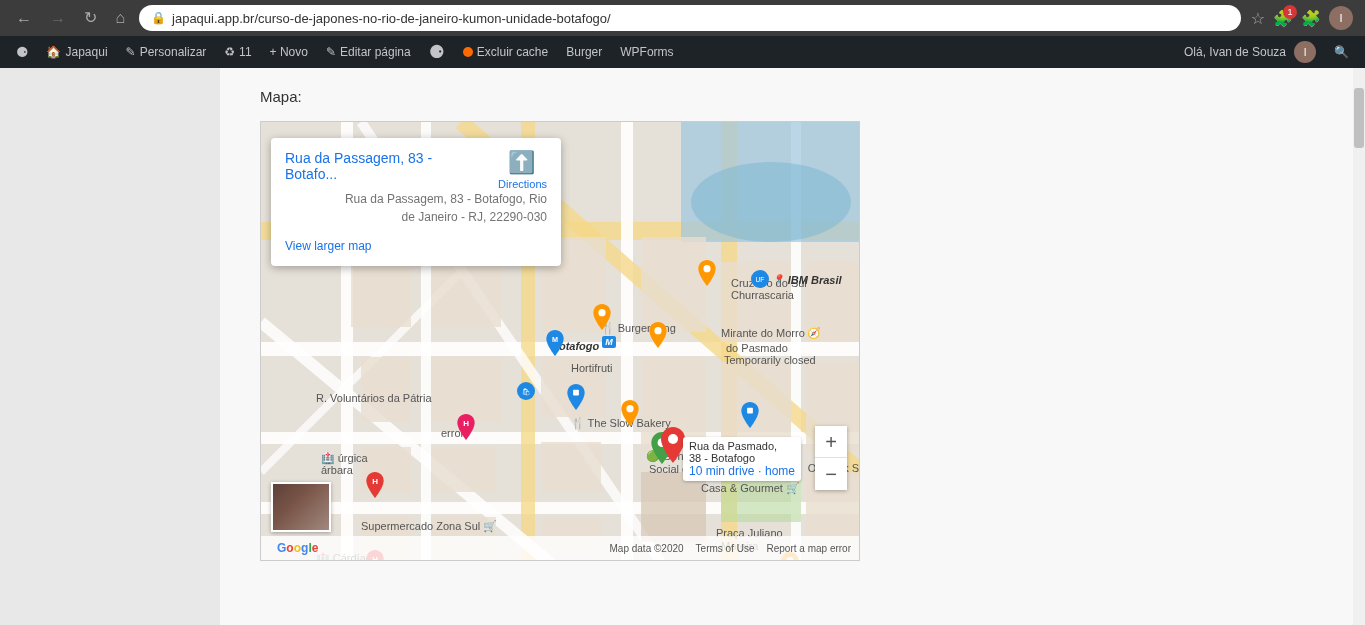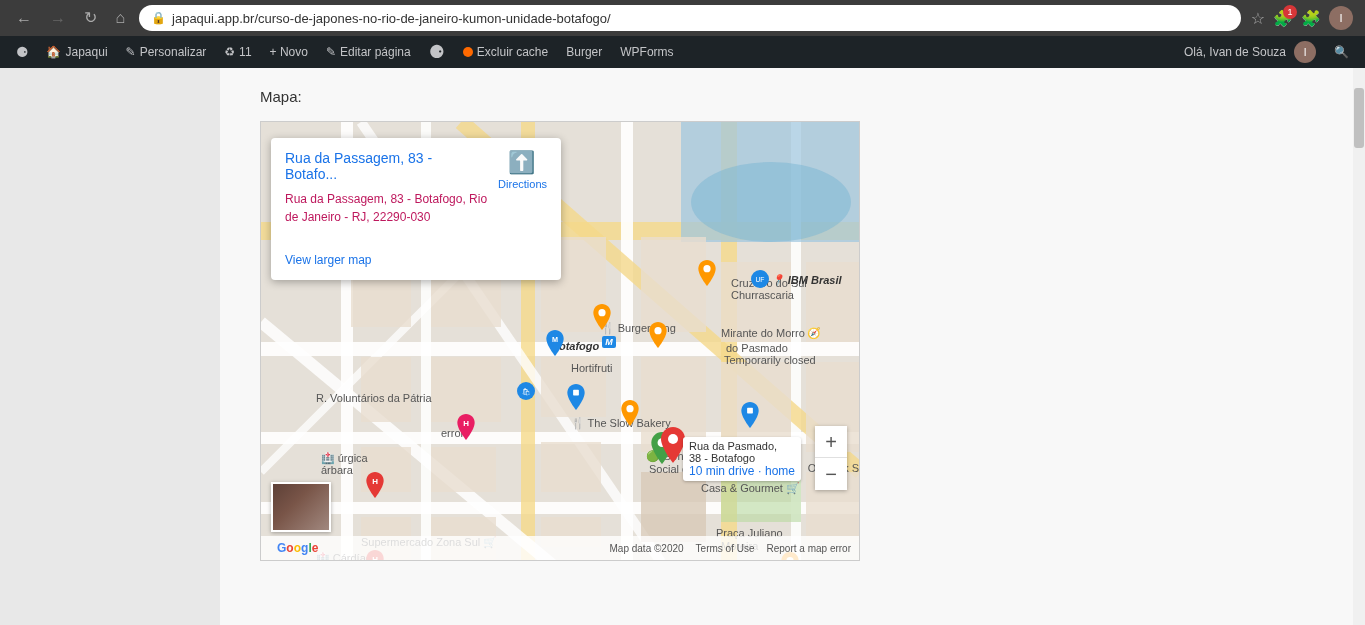--- a/index.html
+++ b/index.html
@@ -155,23 +155,24 @@
     .directions-icon {
       color: #1a73e8;
       font-size: 22px;
     }
     .directions-label {
       font-size: 11px;
       color: #1a73e8;
     }
     .popup-address {
       font-size: 12px;
-      color: #be185d;
+      color: #737373;
       line-height: 1.5;
-      margin-bottom: 24px;
+      margin-bottom: 10px;
+      text-align: right;
     }
     .view-larger-link {
       font-size: 12px;
       color: #1a73e8;
       text-decoration: none;
       cursor: pointer;
     }
 
     
     .map-controls {
@@ -433,21 +434,21 @@
           <span>Rua da Passagem, 83 - Botafogo, Rio</span><br>
           <span>de Janeiro - RJ, 22290-030</span>
         </div>
         <a class="view-larger-link">View larger map</a>
       </div>
 
       <span class="place-label bold" style="left:290px;top:215px;">Botafogo <sup style="font-size:9px;background:#1e88e5;color:white;padding:1px 3px;border-radius:2px;">M</sup></span>
       <span class="place-label" style="left:340px;top:200px;">🍴 Burger King</span>
       <span class="place-label" style="left:310px;top:240px;">Hortifruti</span>
       <span class="place-label" style="left:310px;top:295px;">🍴 The Slow Bakery</span>
-      <span class="place-label" style="left:100px;top:414px;">Supermercado Zona Sul 🛒</span>
+      <span class="place-label" style="left:100px;top:398px;">Supermercado Zona Sul 🛒</span>
       <span class="place-label" style="left:180px;top:305px;">error</span>
 
       <span class="place-label" style="left:440px;top:360px;">Casa &amp; Gourmet 🛒</span>
       <span class="place-label" style="left:530px;top:340px;">🍴 Outback Steak...</span>
       <span class="place-label" style="left:460px;top:205px;">Mirante do Morro 🧭</span>
       <span class="place-label" style="left:465px;top:220px;">do Pasmado</span>
       <span class="place-label" style="left:463px;top:232px;">Temporarily closed</span>
       <span class="place-label" style="left:470px;top:155px;">Cruzeiro do Sul</span>
       <span class="place-label" style="left:470px;top:167px;">Churrascaria</span>
       <span class="place-label bold" style="left:510px;top:152px;">📍 IBM Brasil</span>

